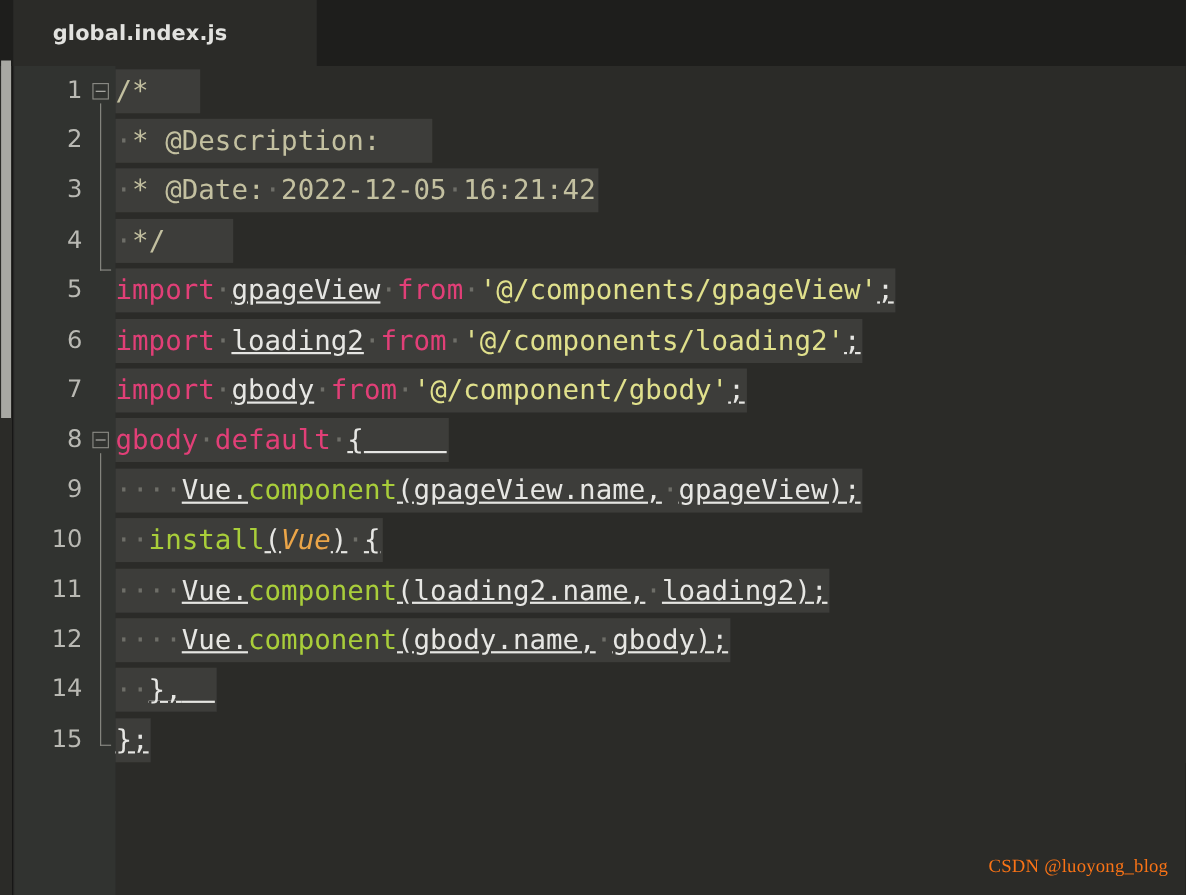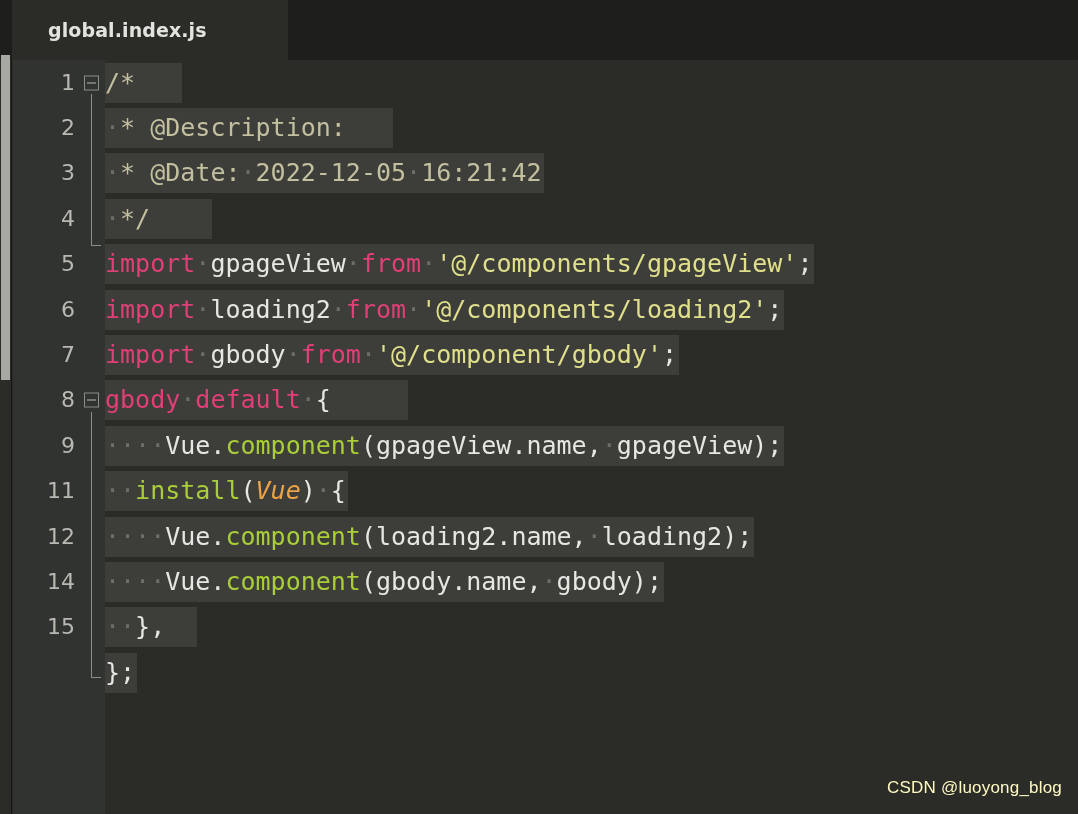--- a/index.html
+++ b/index.html
@@ -100,31 +100,31 @@
     background:#3d3d3a;
     padding-right:2px;
     display:inline-block;
     height:40px;
     line-height:40px;
   }
 
   
   .t-comment  { color:#c3c0a0; }
   .t-keyword  { color:#e13f77;margin-top:24px; }
-  .t-plain    { color:#e6e6e3; }
+  .t-plain    { color:#e6e6e3;text-decoration:underline; }
   .t-string   { color:#e0e08c; }
   .t-func     { color:#a9ce3a; }
   .t-param    { color:#eba548; font-style:italic; }
   .t-ws       { color:#6e6e68; }
 
   
   .watermark {
     position:absolute; right:16px; bottom:16px;
-    color:#fef9c3;
-    font-family:Liberation Sans, sans-serif;
+    color:#f97316;
+    font-family:Liberation Serif, serif;
     font-size:17px;
     letter-spacing:.2px;
   }
 </style>
 </head>
 <body>
 
 <div class="window">
 
   <div class="tabbar">
@@ -163,20 +163,23 @@
         <span class="lineno">7</span>
       </div>
       <div class="gutter-row">
         <span class="lineno">8</span>
         <span class="fold"></span>
       </div>
       <div class="gutter-row">
         <span class="lineno">9</span>
       </div>
       <div class="gutter-row">
+        <span class="lineno">10</span>
+      </div>
+      <div class="gutter-row">
         <span class="lineno">11</span>
       </div>
       <div class="gutter-row">
         <span class="lineno">12</span>
       </div>
       <div class="gutter-row">
         <span class="lineno">14</span>
       </div>
       <div class="gutter-row">
         <span class="lineno">15</span>

